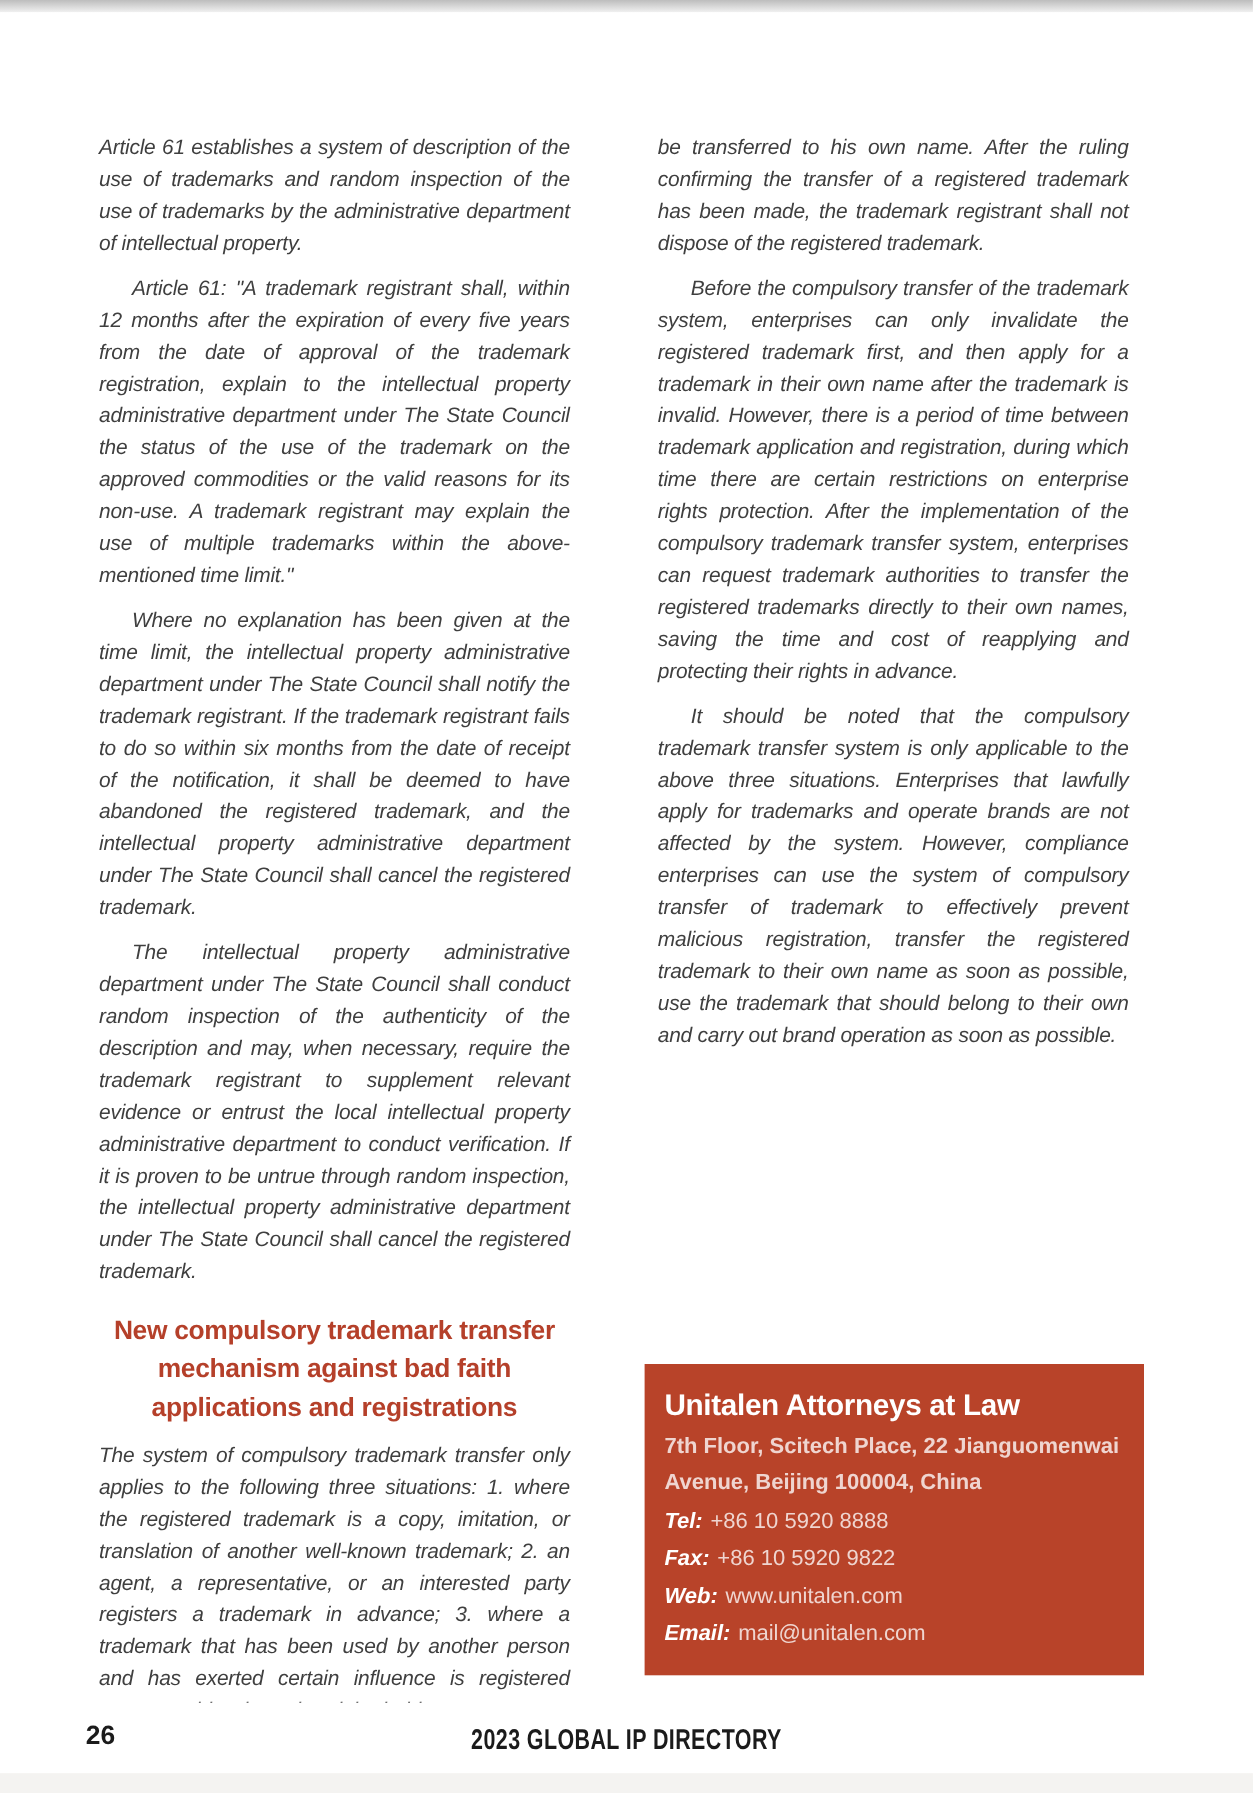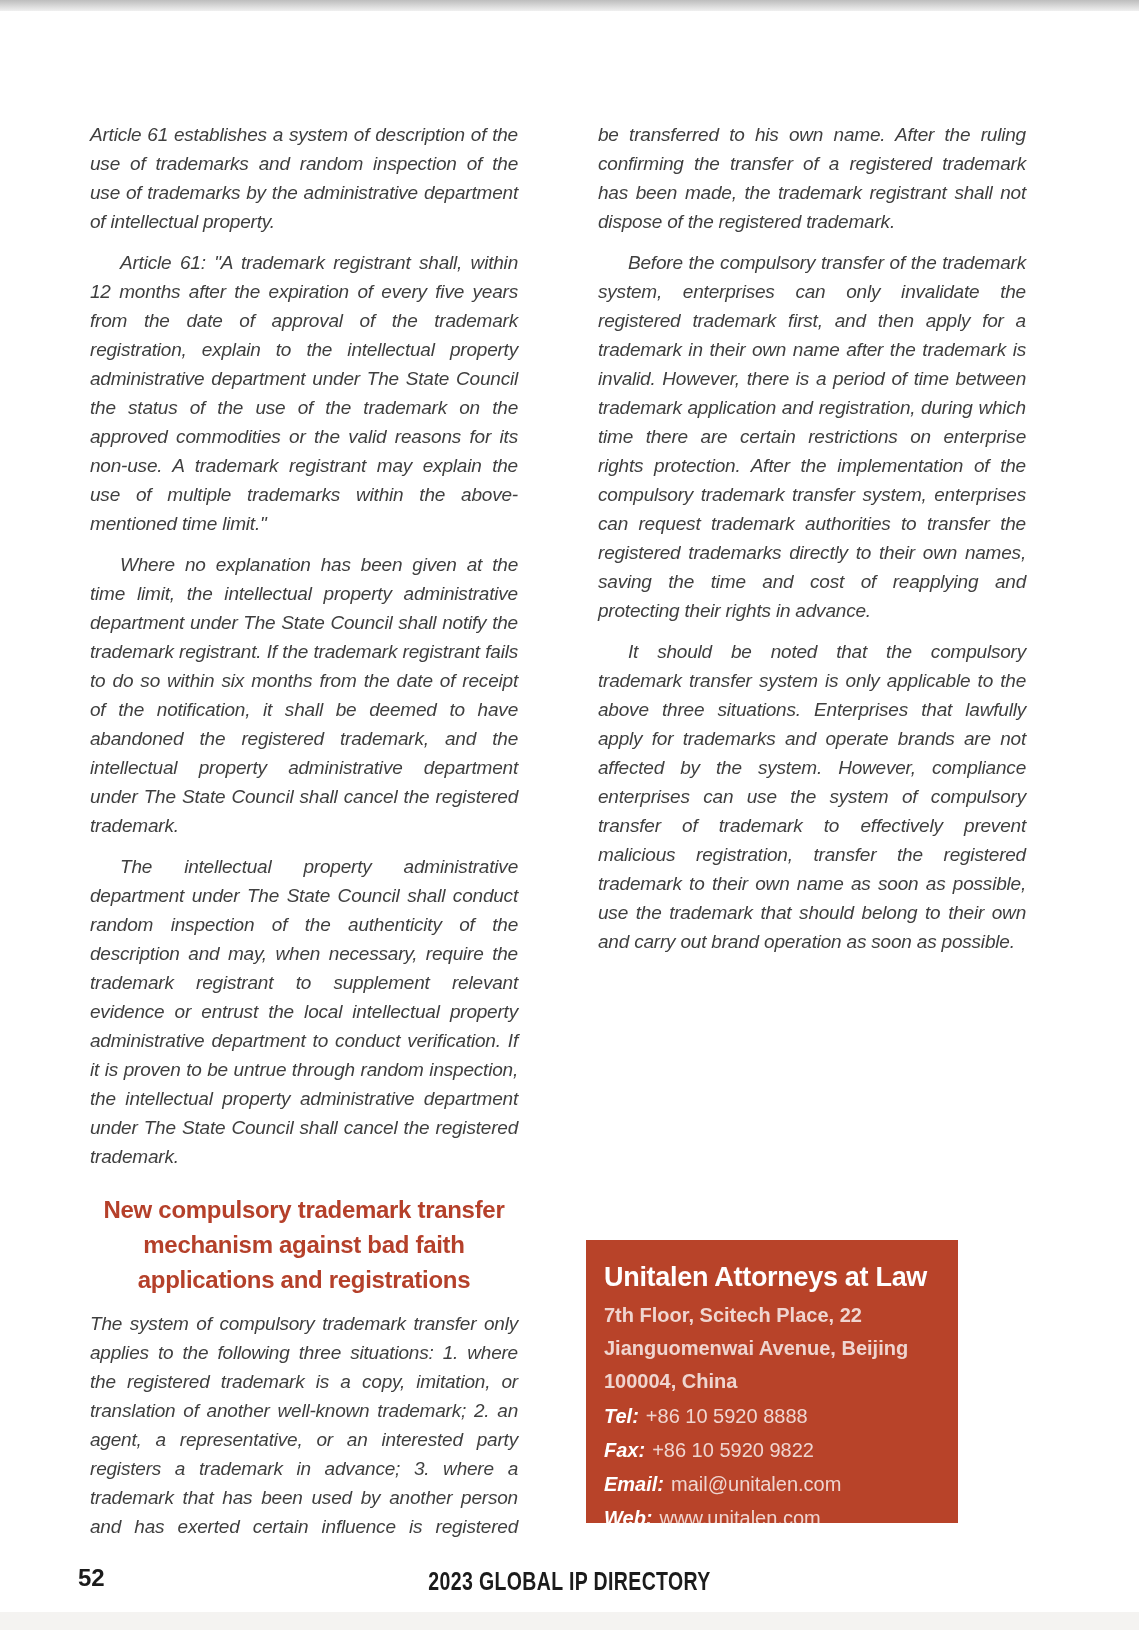--- a/index.html
+++ b/index.html
@@ -34,21 +34,21 @@
   .section-heading {
     font-size: 24px; line-height: 35px;
     font-weight: bold;
     letter-spacing: -0.3px;
     color: #b5402a;
     text-align: center;
     margin: 21px 0 6px 0;
   }
   .info-box {
     position: absolute; left: 586px; top: 1240px;
-    width: 372px; height: 283px;
+    width: 454px; height: 283px;
     box-sizing: border-box;
     padding: 19px 20px 0 18px;
     background: #b84329;
     color: #ffffff;
   }
   .info-title {
     font-size: 27px; font-weight: bold;
     letter-spacing: -0.3px;
     line-height: 36px;
     margin-bottom: 4px;
@@ -102,23 +102,23 @@
 <div class="info-box">
   <div class="info-title">Unitalen Attorneys at Law</div>
   <div class="info-address">7th Floor, Scitech Place, 22 Jianguomenwai Avenue, Beijing 100004, China</div>
   <div class="contact-row">
     <span class="contact-label">Tel:</span><span class="contact-value">+86 10 5920 8888</span>
   </div>
   <div class="contact-row">
     <span class="contact-label">Fax:</span><span class="contact-value">+86 10 5920 9822</span>
   </div>
   <div class="contact-row">
-    <span class="contact-label">Email:</span><span class="contact-value">mail@unitalen.com</span>
+    <span class="contact-label">Web:</span><span class="contact-value">www.unitalen.com</span>
   </div>
   <div class="contact-row">
-    <span class="contact-label">Web:</span><span class="contact-value">www.unitalen.com</span>
+    <span class="contact-label">Email:</span><span class="contact-value">mail@unitalen.com</span>
   </div>
 </div>
 
-<div class="footer-number">52</div>
+<div class="footer-number">26</div>
 <div class="footer-title">2023 GLOBAL IP DIRECTORY</div>
 
 <div class="bottom-edge"></div>
 
 </body></html>

